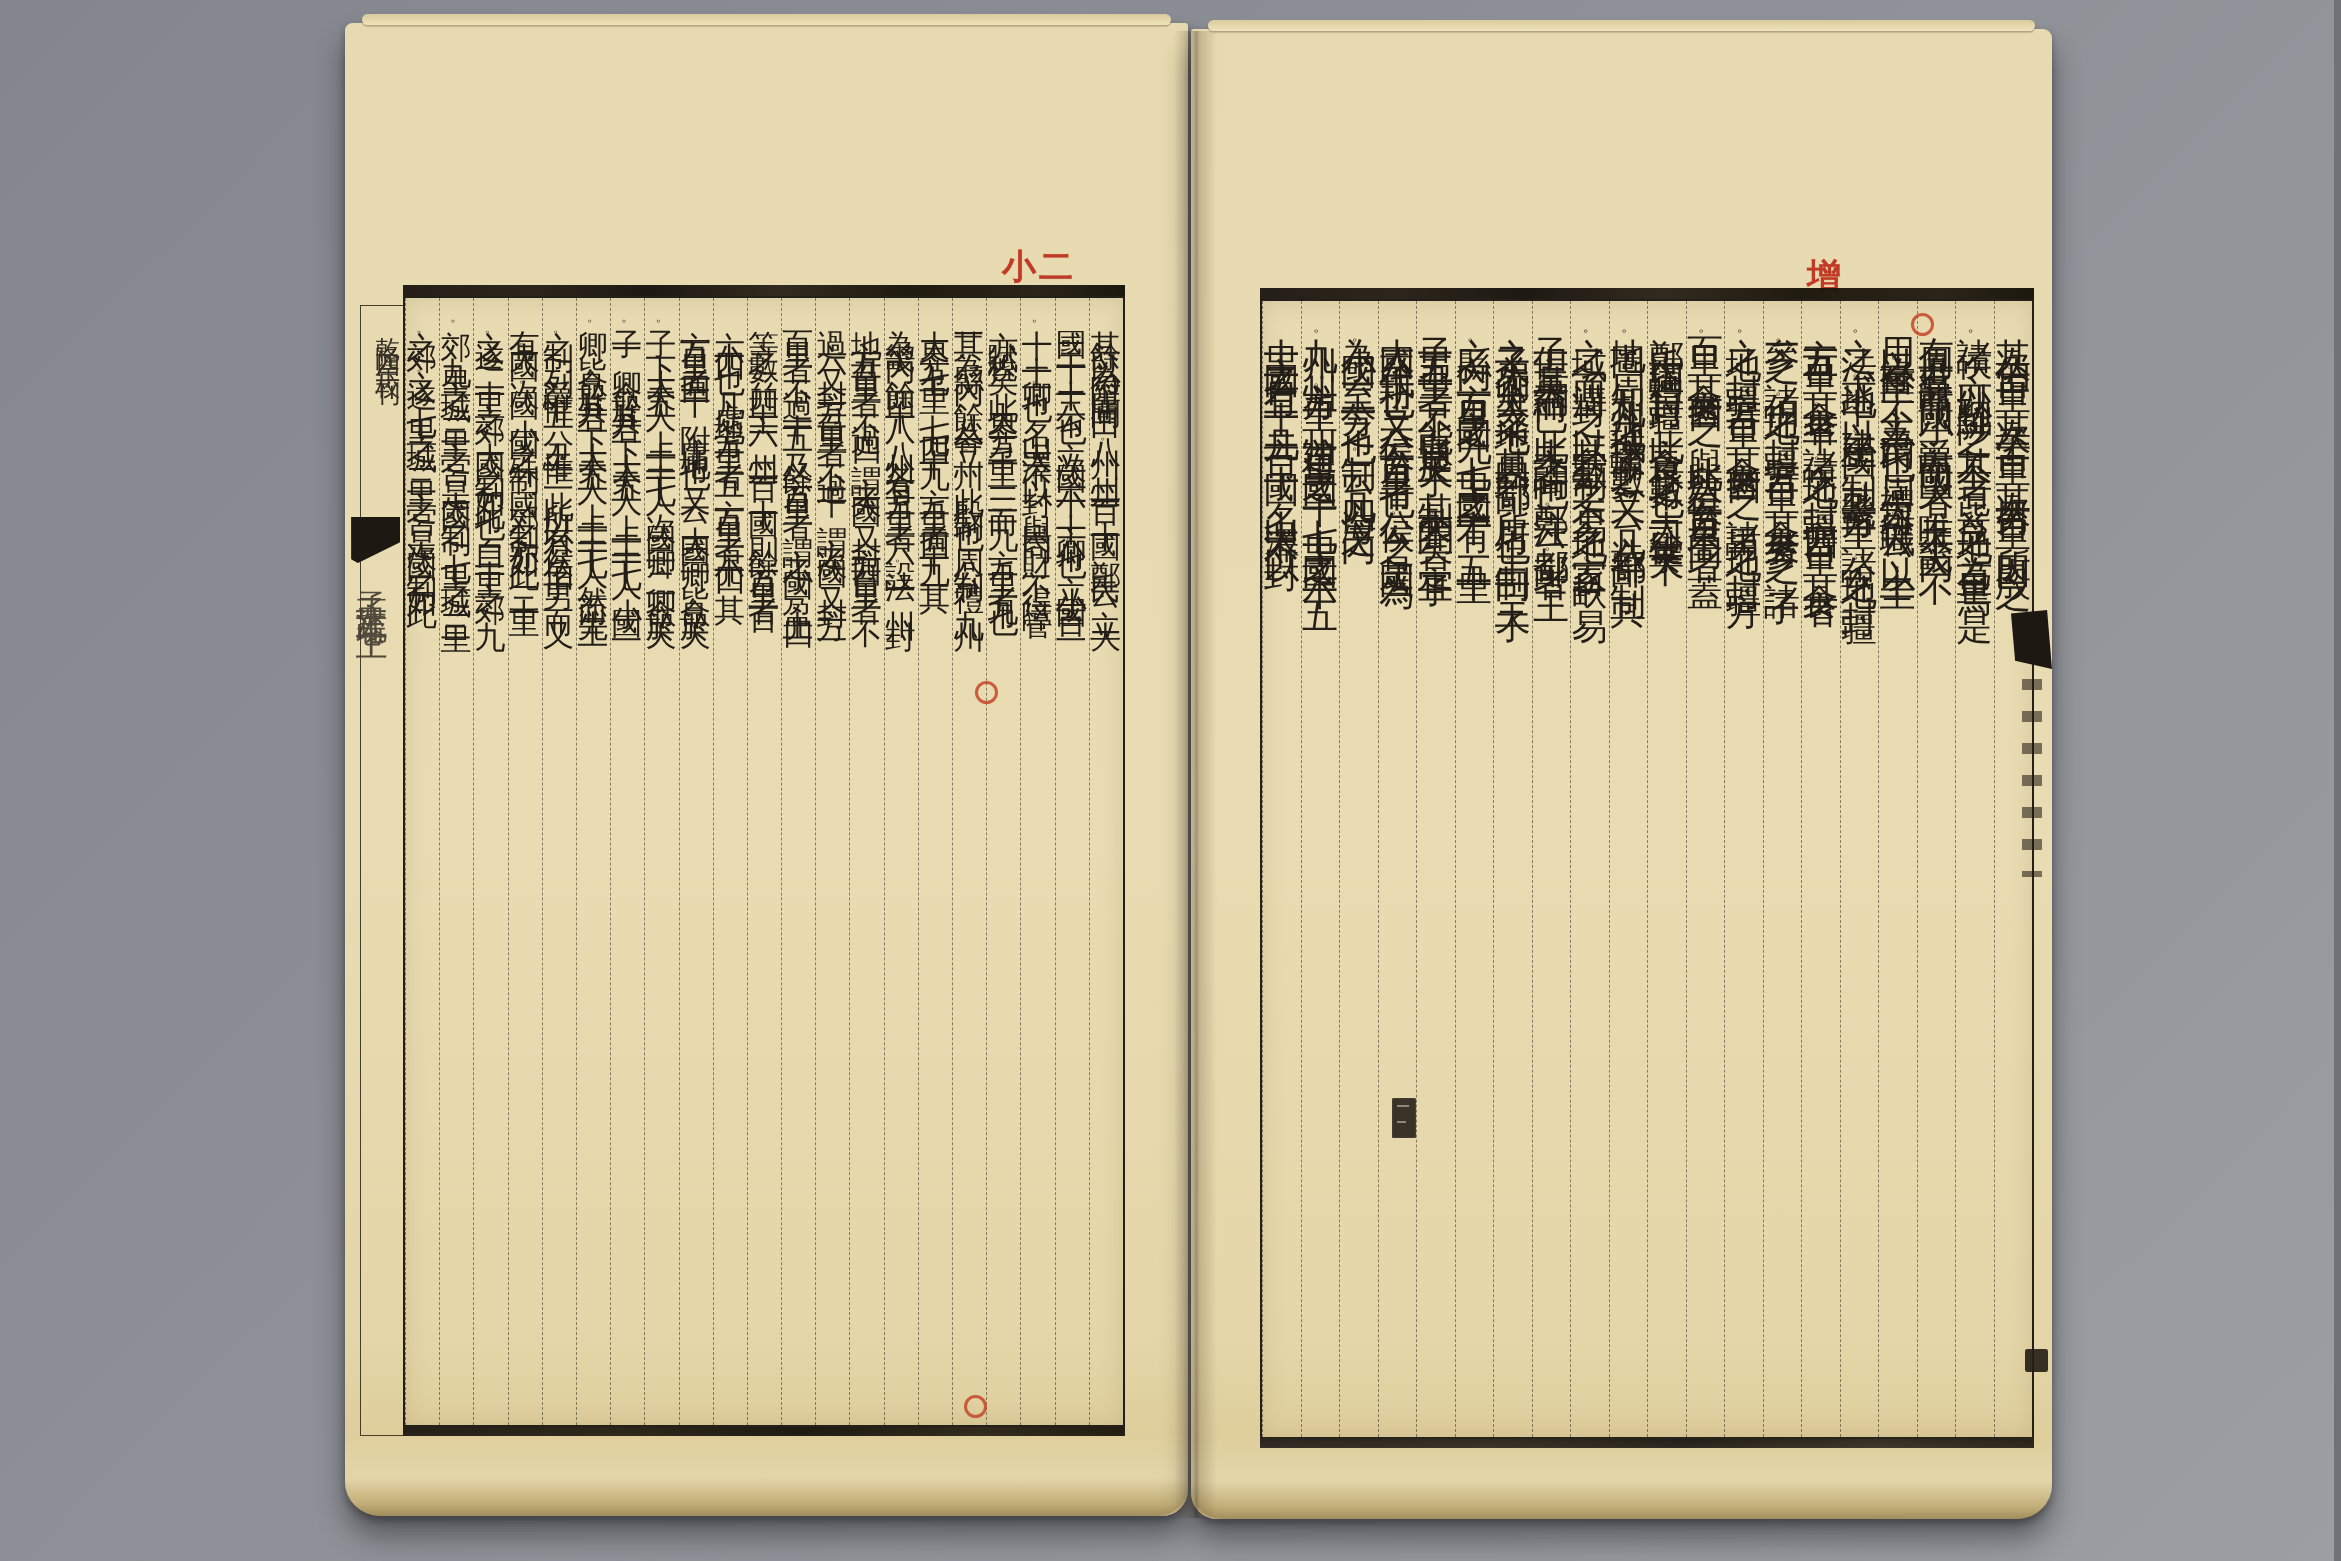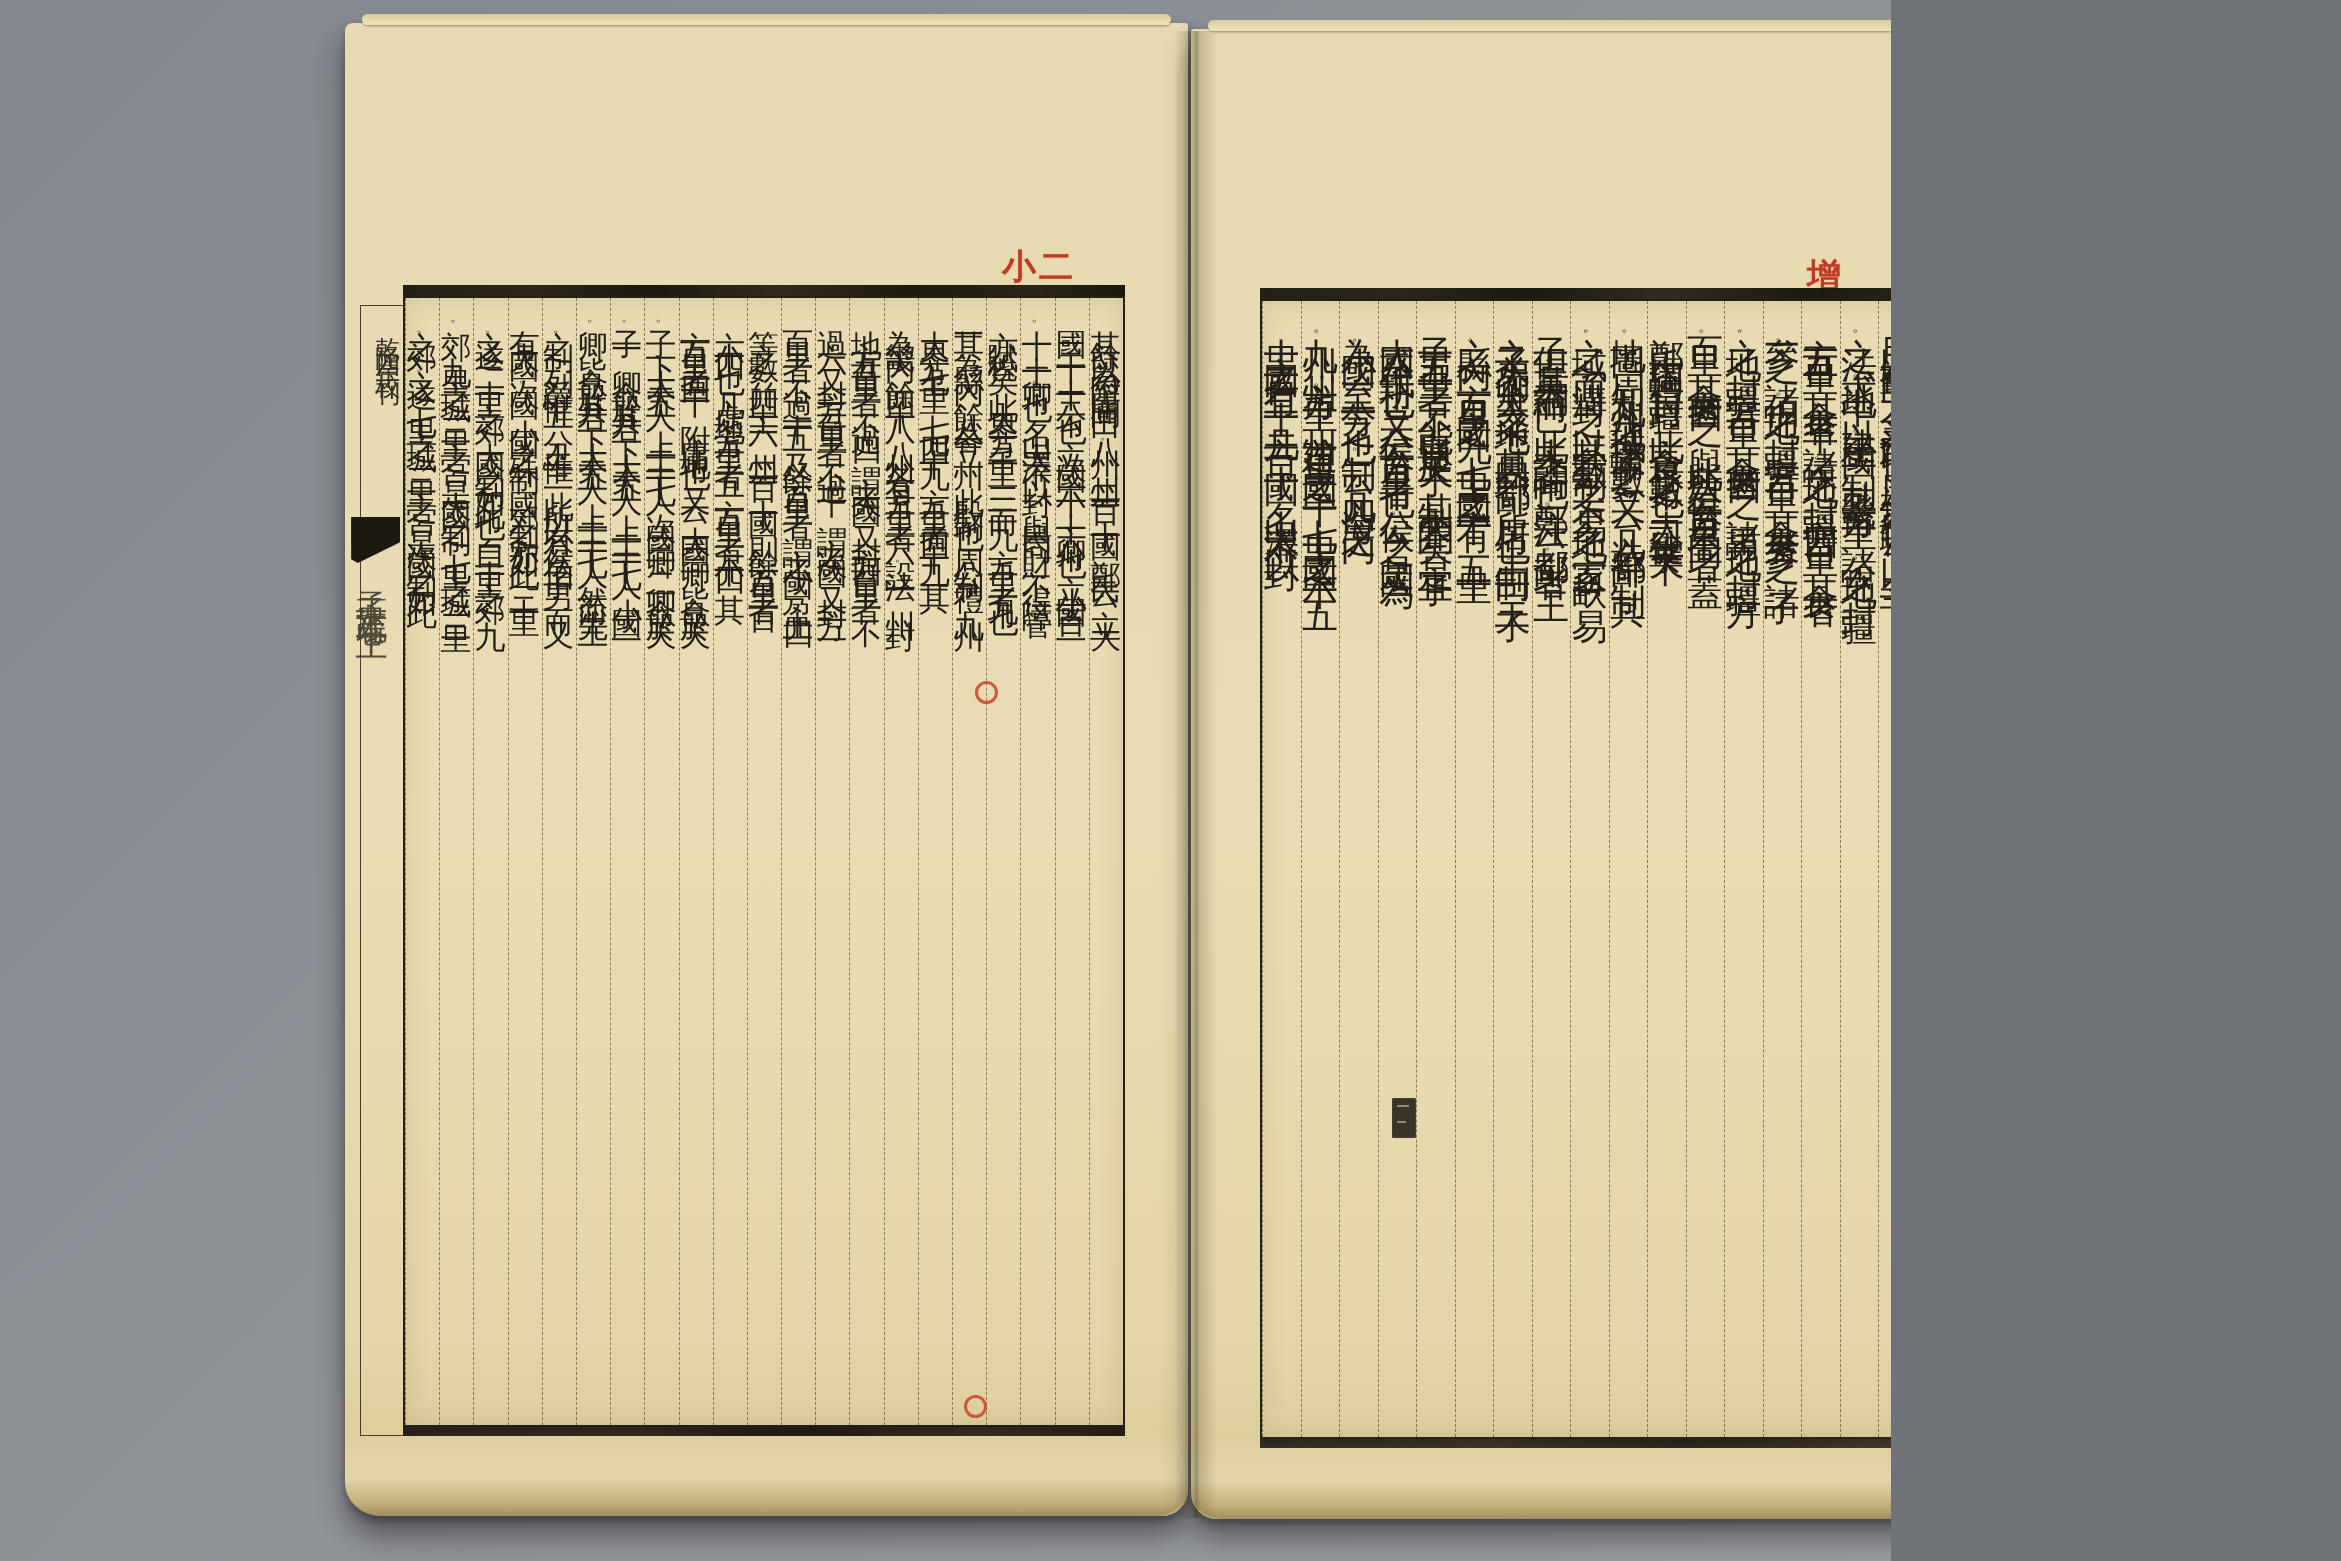--- a/index.html
+++ b/index.html
@@ -1,16 +1,16 @@
 <!DOCTYPE html>
 <html style="font-size:12.2px"><head>
 <meta charset="utf-8">
 <style>
   html,body{margin:0;padding:0;background:#6f7277;}
-  .stage{position:relative;width:1891px;height:1561px;overflow:hidden;
+  .stage{position:relative;width:2334px;height:1561px;overflow:hidden;
          background:linear-gradient(135deg,#83868c 0%,#8b8e94 35%,#93969b 70%,#9b9ea2 100%);
          font-family:"DejaVu Serif","Liberation Serif",serif;}
   
   .page{position:absolute;background:linear-gradient(180deg,#e7dab0 0%,#e9dcb2 55%,#e4d6a8 88%,#dccb97 97%,#cdb97f 100%);
         box-shadow:0 20px 29px rgba(20,20,25,.45), 0 4.6px 7.6px rgba(20,20,25,.35);}
   .page.left{left:345px;top:23px;width:843px;height:1493px;border-radius:7.6px 3px 26px 35px;}
   .page.right{left:1191px;top:29px;width:861px;height:1490px;border-radius:3px 9.1px 35px 26px;}
   .page .edge-top{position:absolute;left:2%;top:-9.1px;width:96%;height:10.7px;border-radius:6.1px;
         background:linear-gradient(180deg,#d9cb9c,#efe3bb);box-shadow:0 1.5px 1.5px rgba(60,50,30,.35);}
   .page .curve-bottom{position:absolute;left:0;bottom:0;width:100%;height:84px;border-radius:0 0 30.5px 30.5px;

